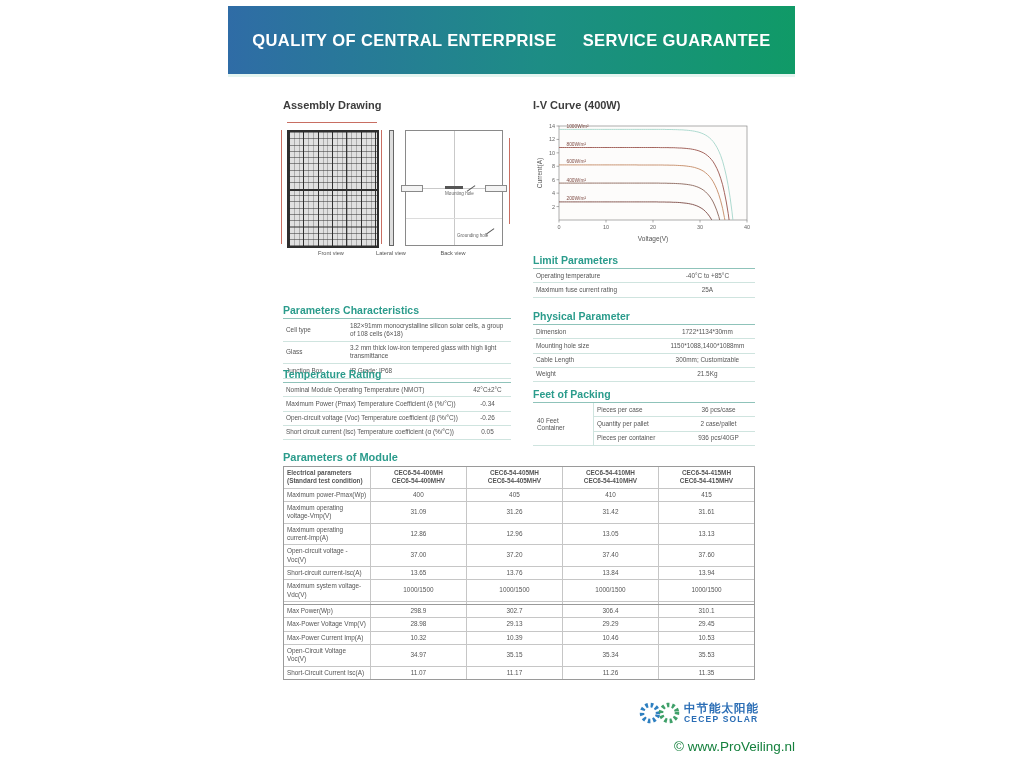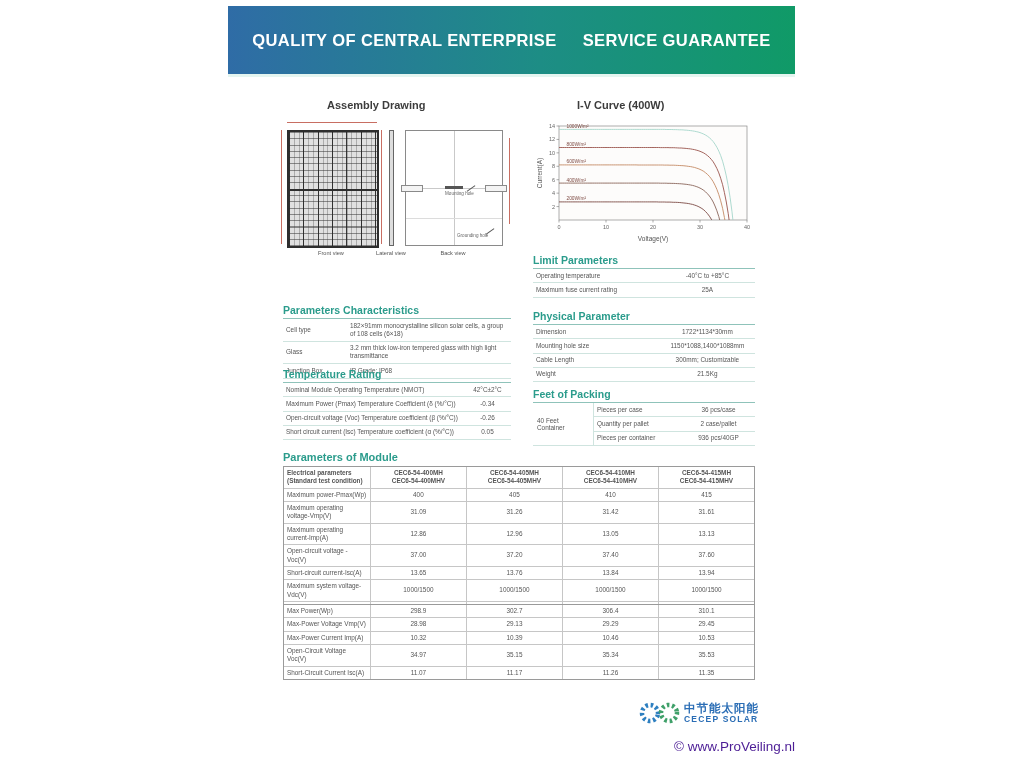--- a/index.html
+++ b/index.html
@@ -7,21 +7,21 @@
           font-family:"Liberation Sans",sans-serif;color:#444;}
 
   
   .banner{position:absolute;left:228px;top:6px;width:567px;height:68px;
           background:linear-gradient(90deg,#2f6ca6 0%,#1d8d85 55%,#109a67 100%);
           display:flex;align-items:center;justify-content:center;gap:26px;
           border-bottom:3px solid #e4f5f0;}
   .banner span{color:#fff;font-weight:bold;font-size:16.5px;letter-spacing:.4px;}
 
   
-  .h-dark{position:absolute;font-size:11px;font-weight:bold;color:#3c3c3c;margin-left:44px;}
+  .h-dark{position:absolute;font-size:11px;font-weight:bold;color:#3c3c3c;}
   .h-teal{position:absolute;font-size:10.5px;font-weight:bold;color:#2b9c8c;}
 
   
   .tb{position:absolute;border-top:1px solid #8fc3ba;font-size:6.4px;color:#555;}
   .trow{display:flex;align-items:center;border-bottom:1px solid #cfe4df;}
   .tcell{padding:2.5px 3px;line-height:1.3;}
   .kv .c0{flex:1.15;text-align:left;}
   .kv .c1{flex:.85;text-align:center;}
   .mech .c0{flex:0 0 58px;}
   .mech .c1{flex:1;text-align:left;}
@@ -76,21 +76,21 @@
 
   
   .chart{position:absolute;left:535px;top:116px;}
 
   
   .logo{position:absolute;left:638px;top:698px;display:flex;align-items:center;gap:2px;}
   .logo .txt{display:flex;flex-direction:column;line-height:1.15;}
   .logo .cn{font-size:11.5px;font-weight:bold;color:#2a6db5;letter-spacing:1px;}
   .logo .en{font-size:8.5px;font-weight:bold;color:#2a6db5;letter-spacing:1.2px;}
   .watermark{position:absolute;left:600px;top:739px;width:195px;text-align:right;
-             font-size:13.5px;color:#4c1d95;}
+             font-size:13.5px;color:#15803d;}
 </style>
 </head>
 <body>
 
 <div class="canvas">
 
   <div class="banner">
     <span>QUALITY OF CENTRAL ENTERPRISE</span>
     <span>SERVICE GUARANTEE</span>
   </div>

